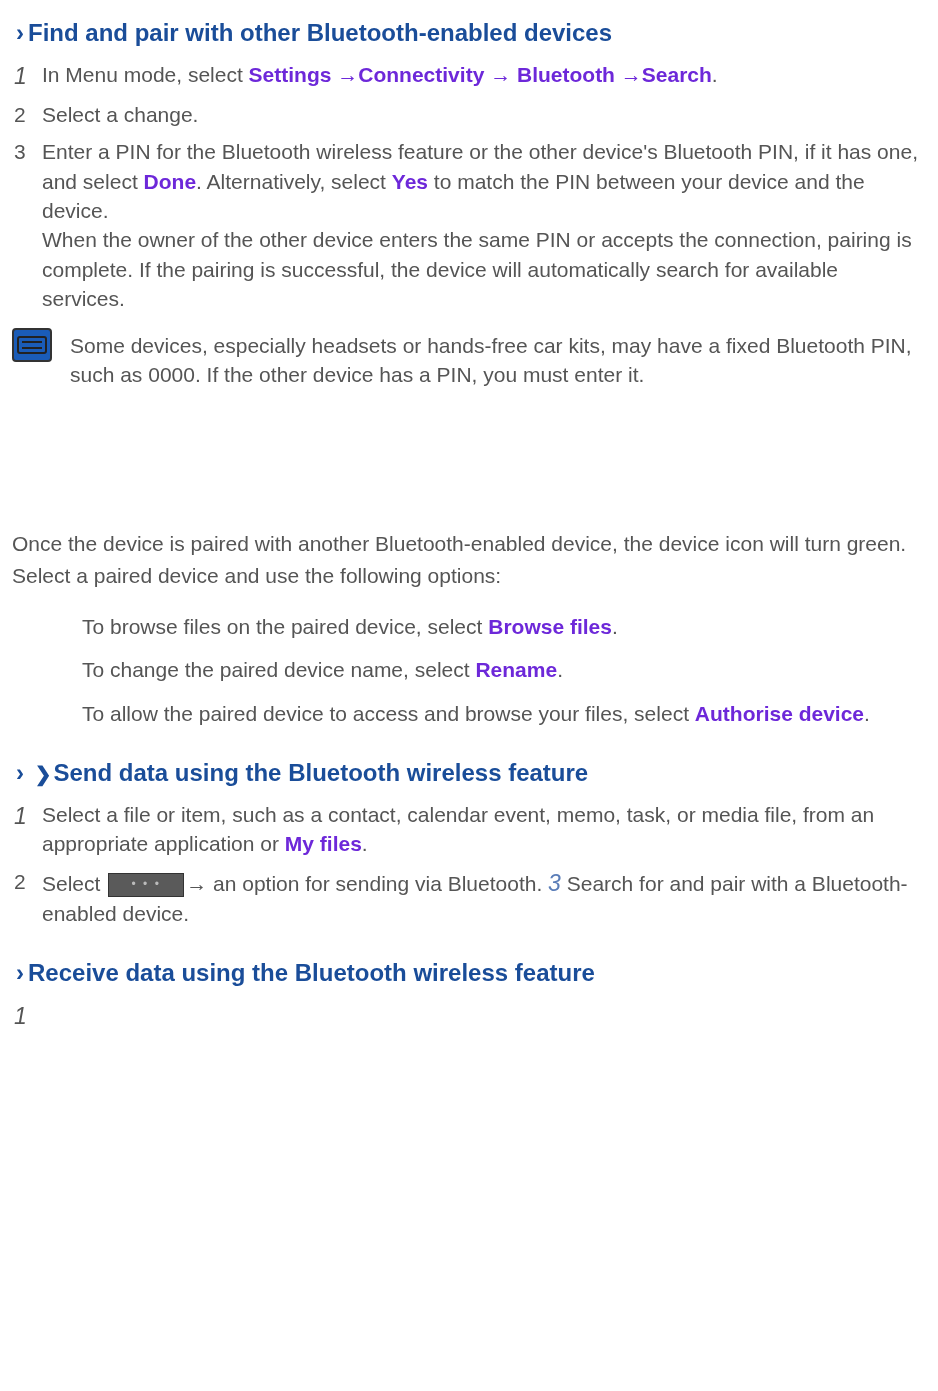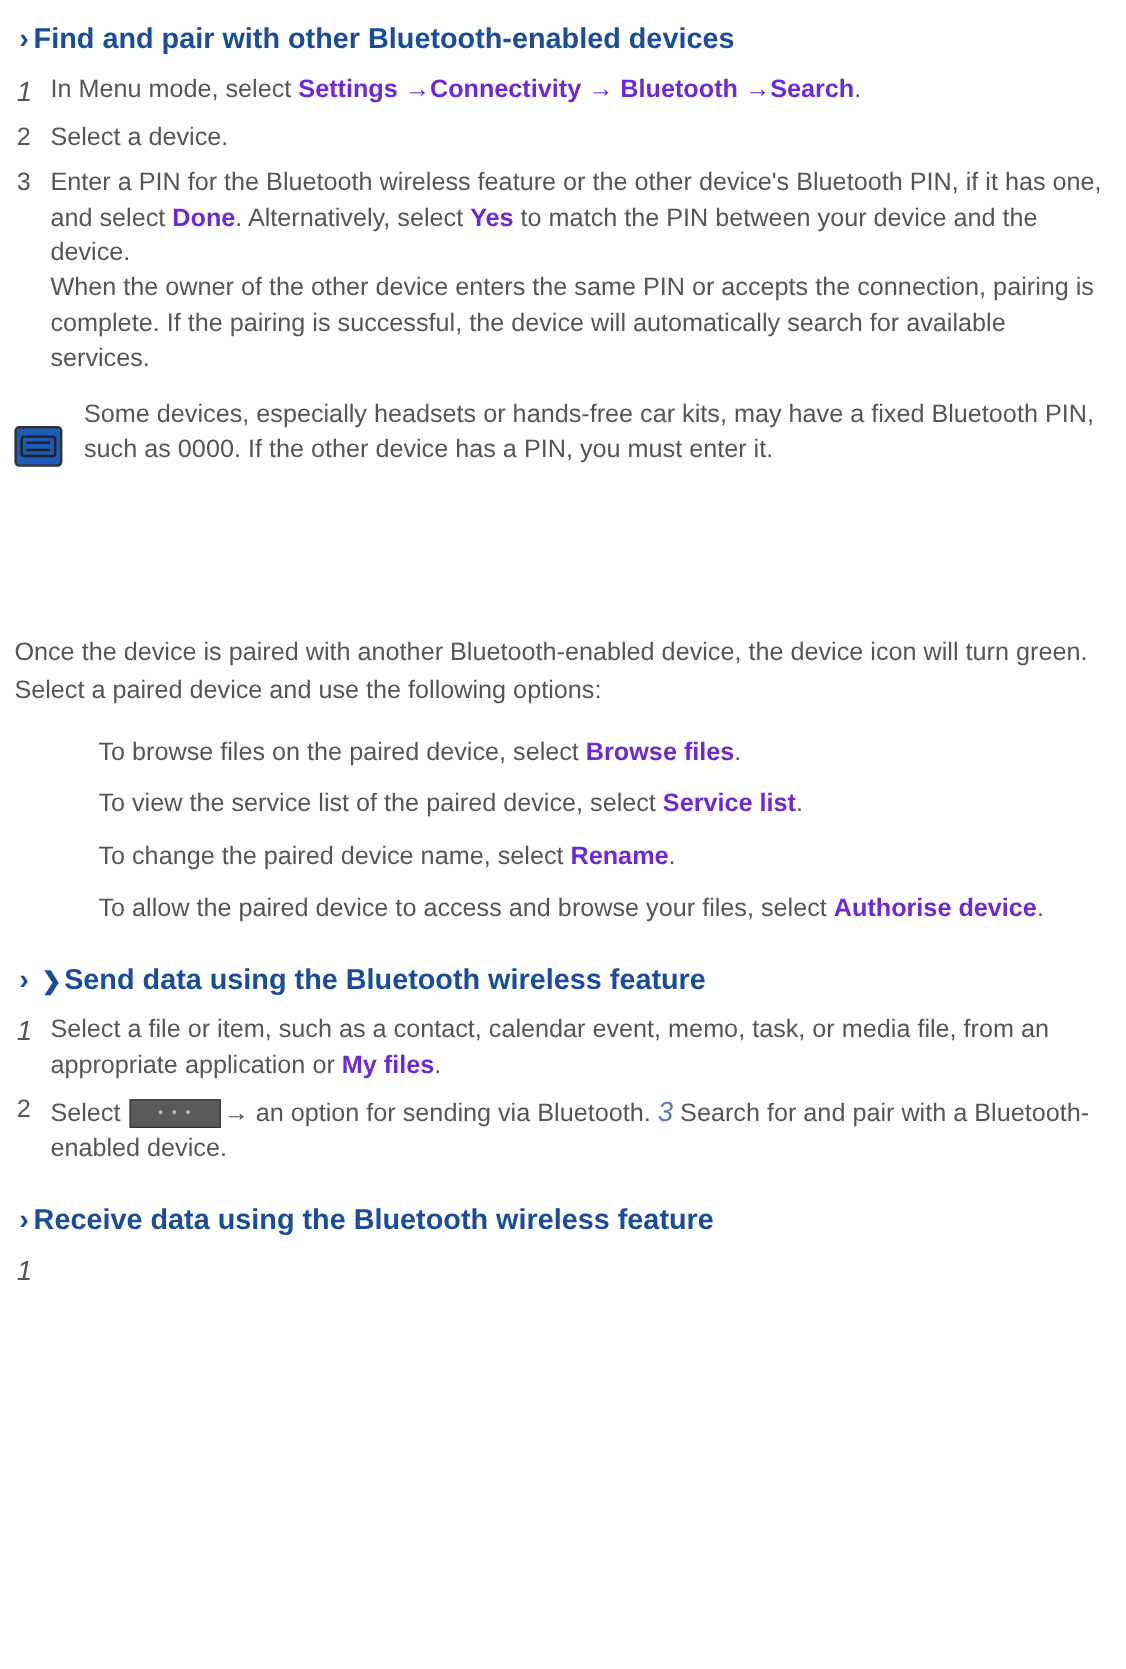--- a/index.html
+++ b/index.html
@@ -43,21 +43,21 @@
       font-style: italic;
       font-size: 23px;
       color: #555;
     }
     .content {
       flex: 1;
     }
     .bold-inline { font-weight: bold; color: #6d28d9; }
     .note-row {
       display: flex;
-      align-items: flex-end;
+      align-items: flex-start;
       margin-top: 14px;
     }
     .note-icon {
       width: 36px;
       height: 30px;
       background: #1a5cb8;
       border: 2px solid #333;
       border-radius: 4px;
       margin-right: 18px;
       flex-shrink: 0;
@@ -116,21 +116,21 @@
 
 <div class="numbered-item">
   <div class="num num1">1</div>
   <div class="content">
     <span>In Menu mode, select </span><span class="bold-inline">Settings →Connectivity → Bluetooth →Search</span><span>.</span>
   </div>
 </div>
 
 <div class="numbered-item">
   <div class="num">2</div>
-  <div class="content">Select a device.</div>
+  <div class="content">Select a change.</div>
 </div>
 
 <div class="numbered-item">
   <div class="num">3</div>
   <div class="content">
     <span>Enter a PIN for the Bluetooth wireless feature or the other device's Bluetooth PIN, if it has one, and select </span><span class="bold-inline">Done</span><span>. Alternatively, select </span><span class="bold-inline">Yes</span><span> to match the PIN between your device and the device.</span>
     <div>When the owner of the other device enters the same PIN or accepts the connection, pairing is complete. If the pairing is successful, the device will automatically search for available services.</div>
   </div>
 </div>
 
@@ -150,21 +150,20 @@
 <div class="spacer-big"></div>
 
 <div class="plain-block">
   <p class="tight">Once the device is paired with another Bluetooth-enabled device, the device icon will turn green.</p>
   <p class="tight">Select a paired device and use the following options:</p>
 </div>
 
 <div style="margin-top:22px;">
   <div class="indent-block">
     <p class="tight"><span>To browse files on the paired device, select </span><span class="bold-inline">Browse files</span>.</p>
-    <p class="tight"><span>To view the service list of the paired device, select </span><span class="bold-inline">Service list</span>.</p>
     <p class="tight"><span>To change the paired device name, select </span><span class="bold-inline">Rename</span>.</p>
   </div>
   <p class="tight" style="margin-left:70px; text-indent:-70px; padding-left:0;">
     <span style="padding-left:70px;">To allow the paired device to access and browse your files, select </span><span class="bold-inline">Authorise device</span>.
   </p>
   <div class="indent-block">
   </div>
 </div>
 
 <div class="section-header mt">

